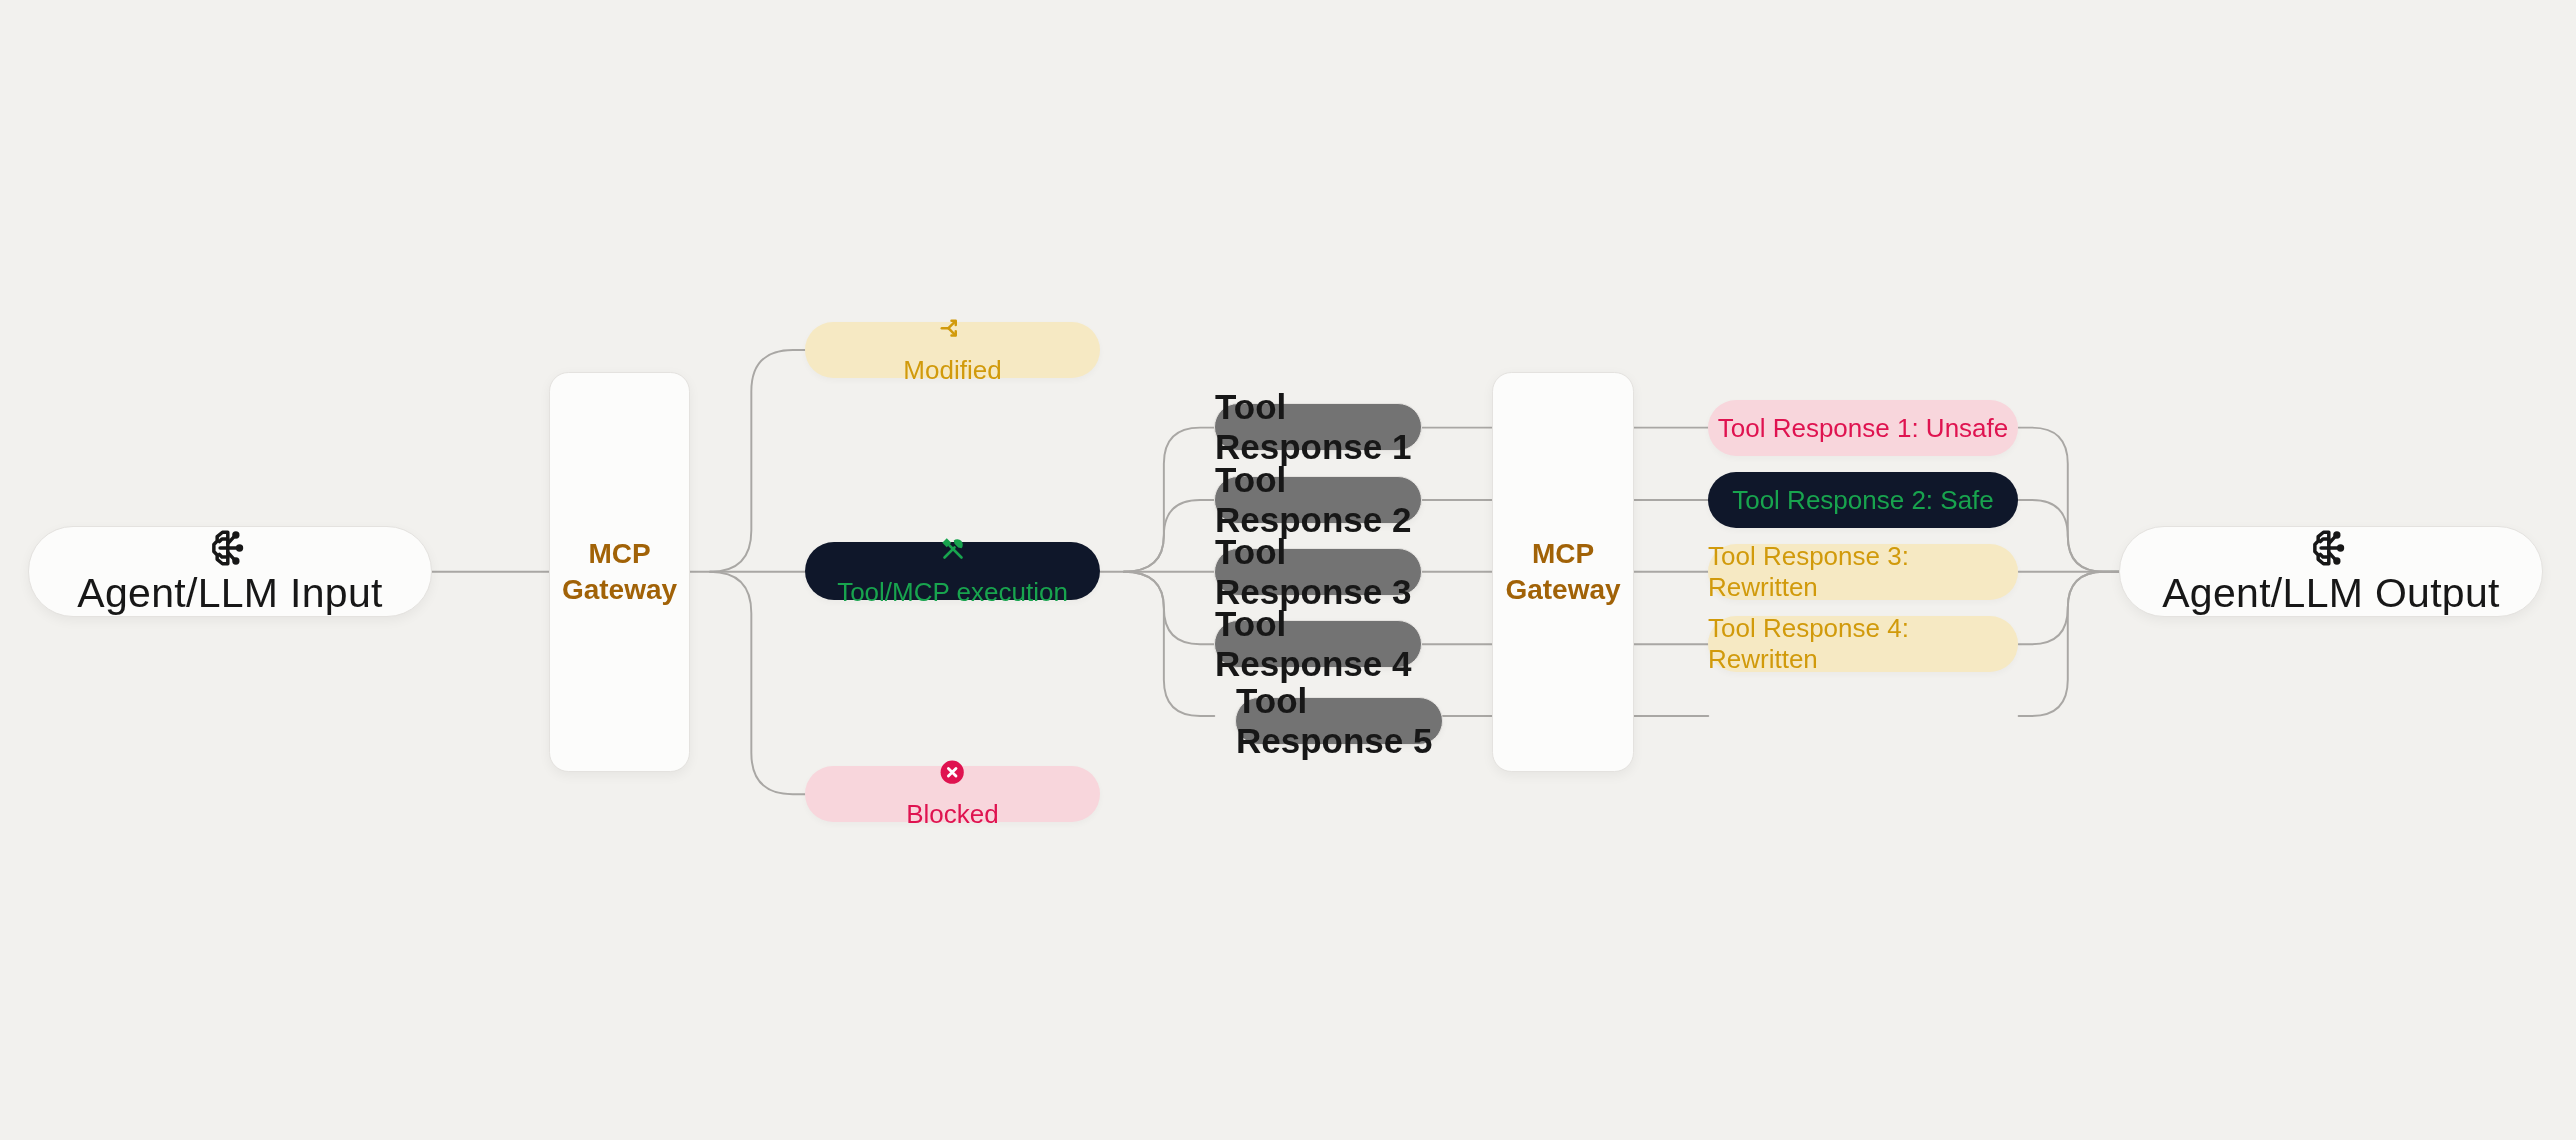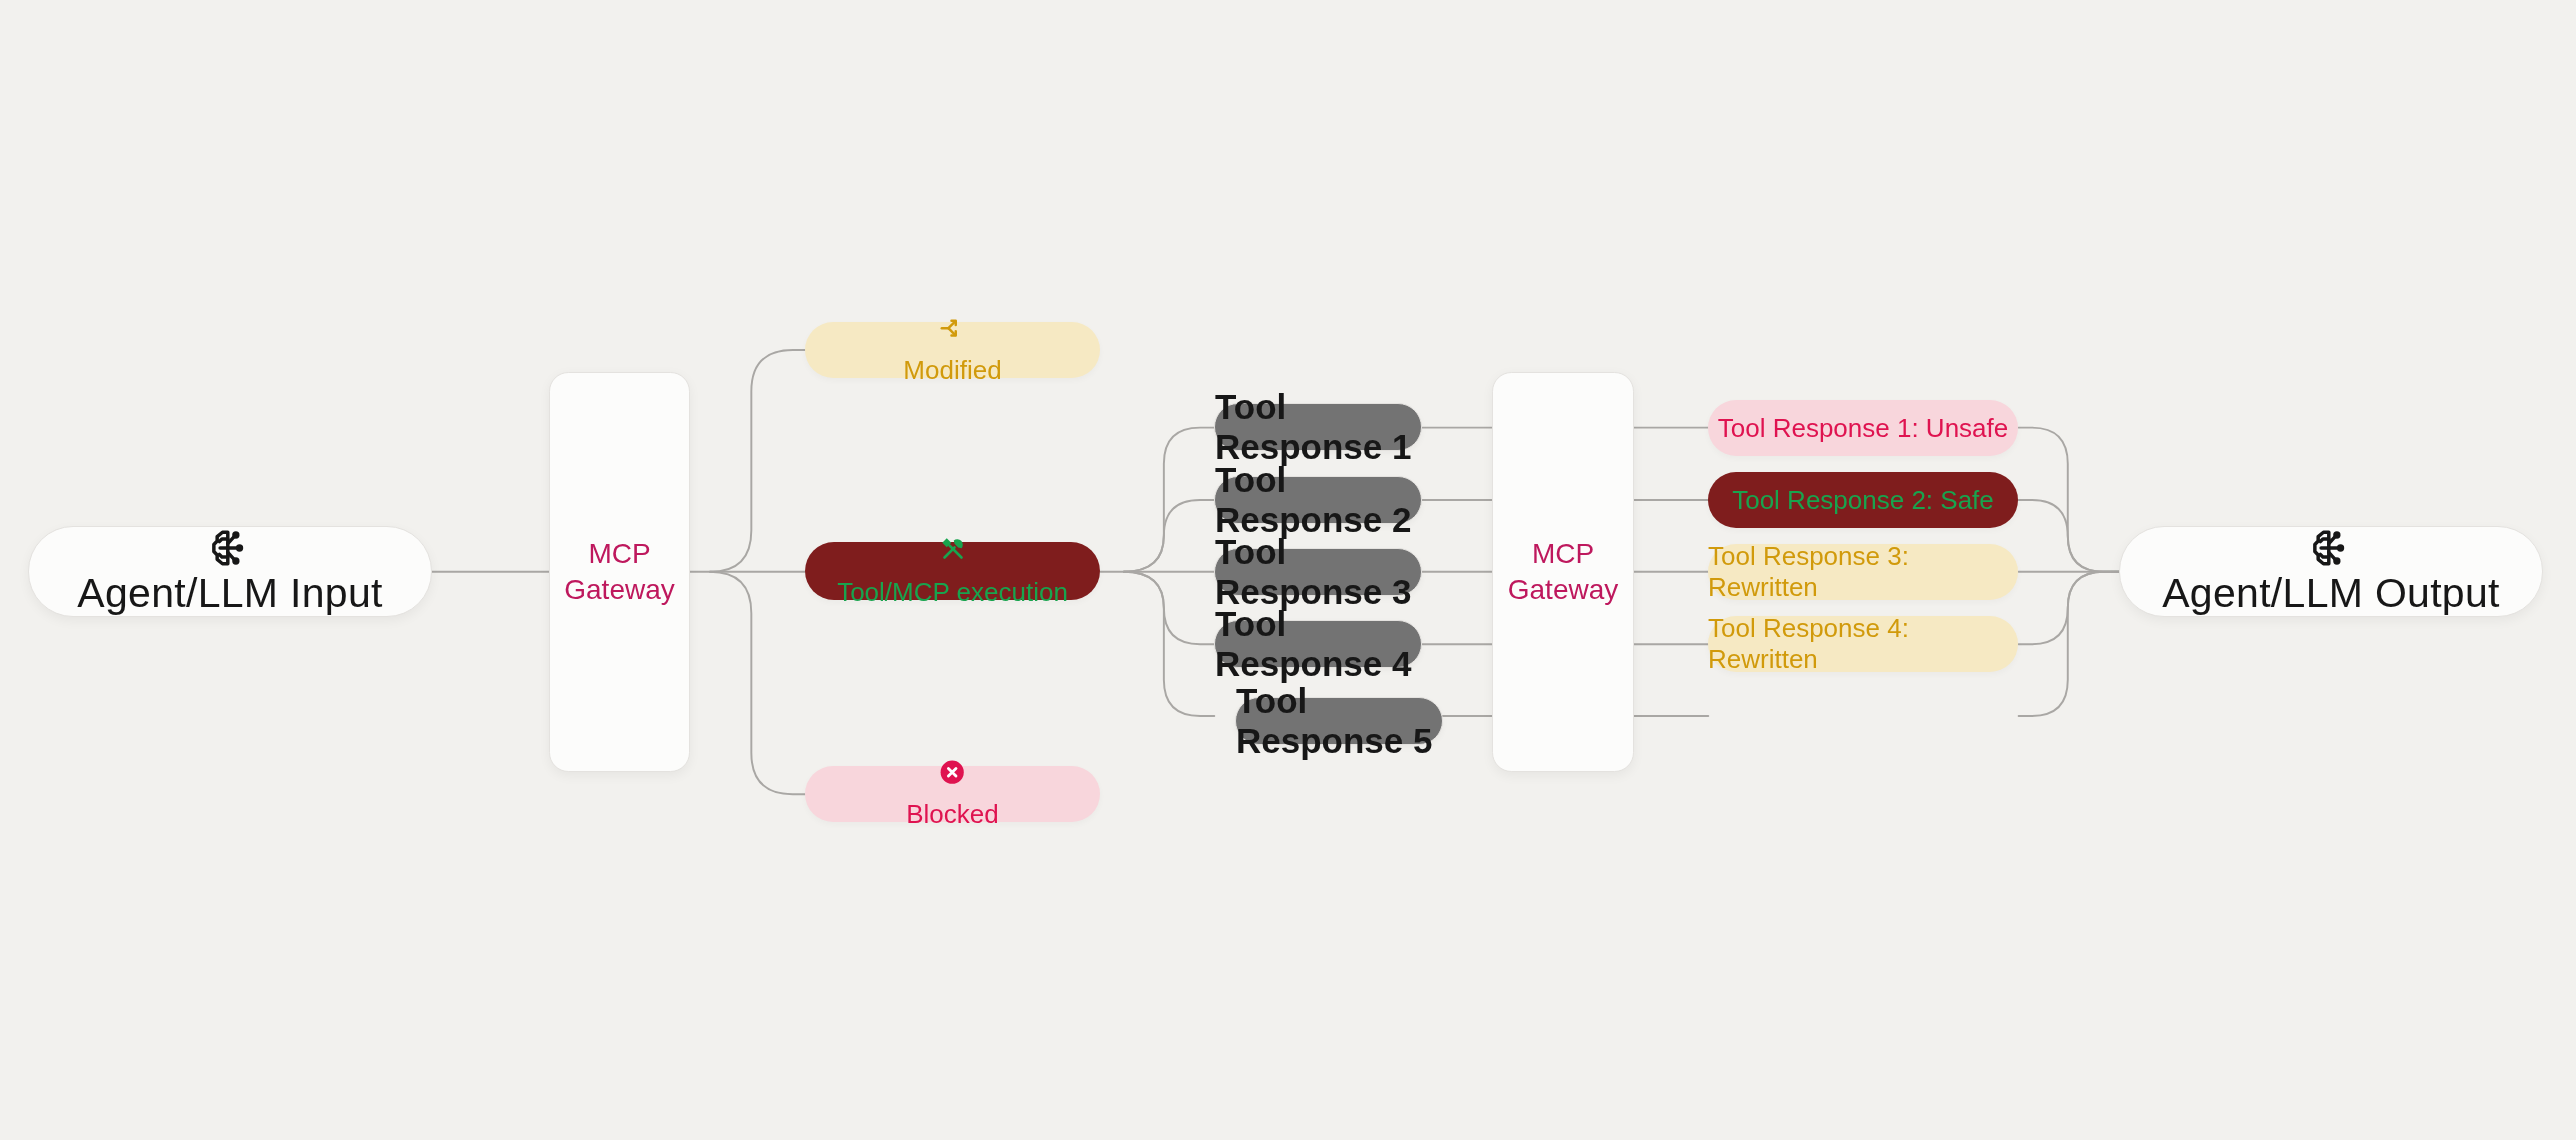--- a/index.html
+++ b/index.html
@@ -11,30 +11,30 @@
   .node{position:absolute;display:flex;align-items:center;justify-content:center;box-sizing:border-box;flex-direction:column;}
 
   .endpoint{
     background:#fcfcfb;border:1.3px solid #e4e2df;border-radius:45px;
     box-shadow:0 3.9px 11.6px rgba(0,0,0,0.05);
     color:#171717;font-size:41px;font-weight:500;letter-spacing:0.3px;
   }
   .gateway{
     background:#fcfcfb;border:1.3px solid #e4e2df;border-radius:19.4px;
     box-shadow:0 3.9px 11.6px rgba(0,0,0,0.05);
-    color:#be185d;font-size:28px;font-weight:400;text-align:center;line-height:1.3;
+    color:#a16207;font-size:28px;font-weight:700;text-align:center;line-height:1.3;
   }
   .gateway .gw-label{width:116px;}
 
   .badge{
     border-radius:39px;gap:13px;font-size:26px;font-weight:500;
     box-shadow:0 2.6px 6.5px rgba(0,0,0,0.03);
   }
   .badge-amber{background:#f6e9c3;color:#d19a0b;}
-  .badge-green{background:#7f1d1d;color:#18a44e;}
+  .badge-green{background:#0f172a;color:#18a44e;}
   .badge-red{background:#f8d6dc;color:#df1350;}
 
   .pill{
     background:#737373;border:1.3px solid #e4e2df;border-radius:24.6px;
     box-shadow:0 2.6px 6.5px rgba(0,0,0,0.04);
     color:#171717;font-size:35px;font-weight:700;
   }
 
   .ic{display:inline-flex;flex:none;}
   .ic svg{display:block;}

